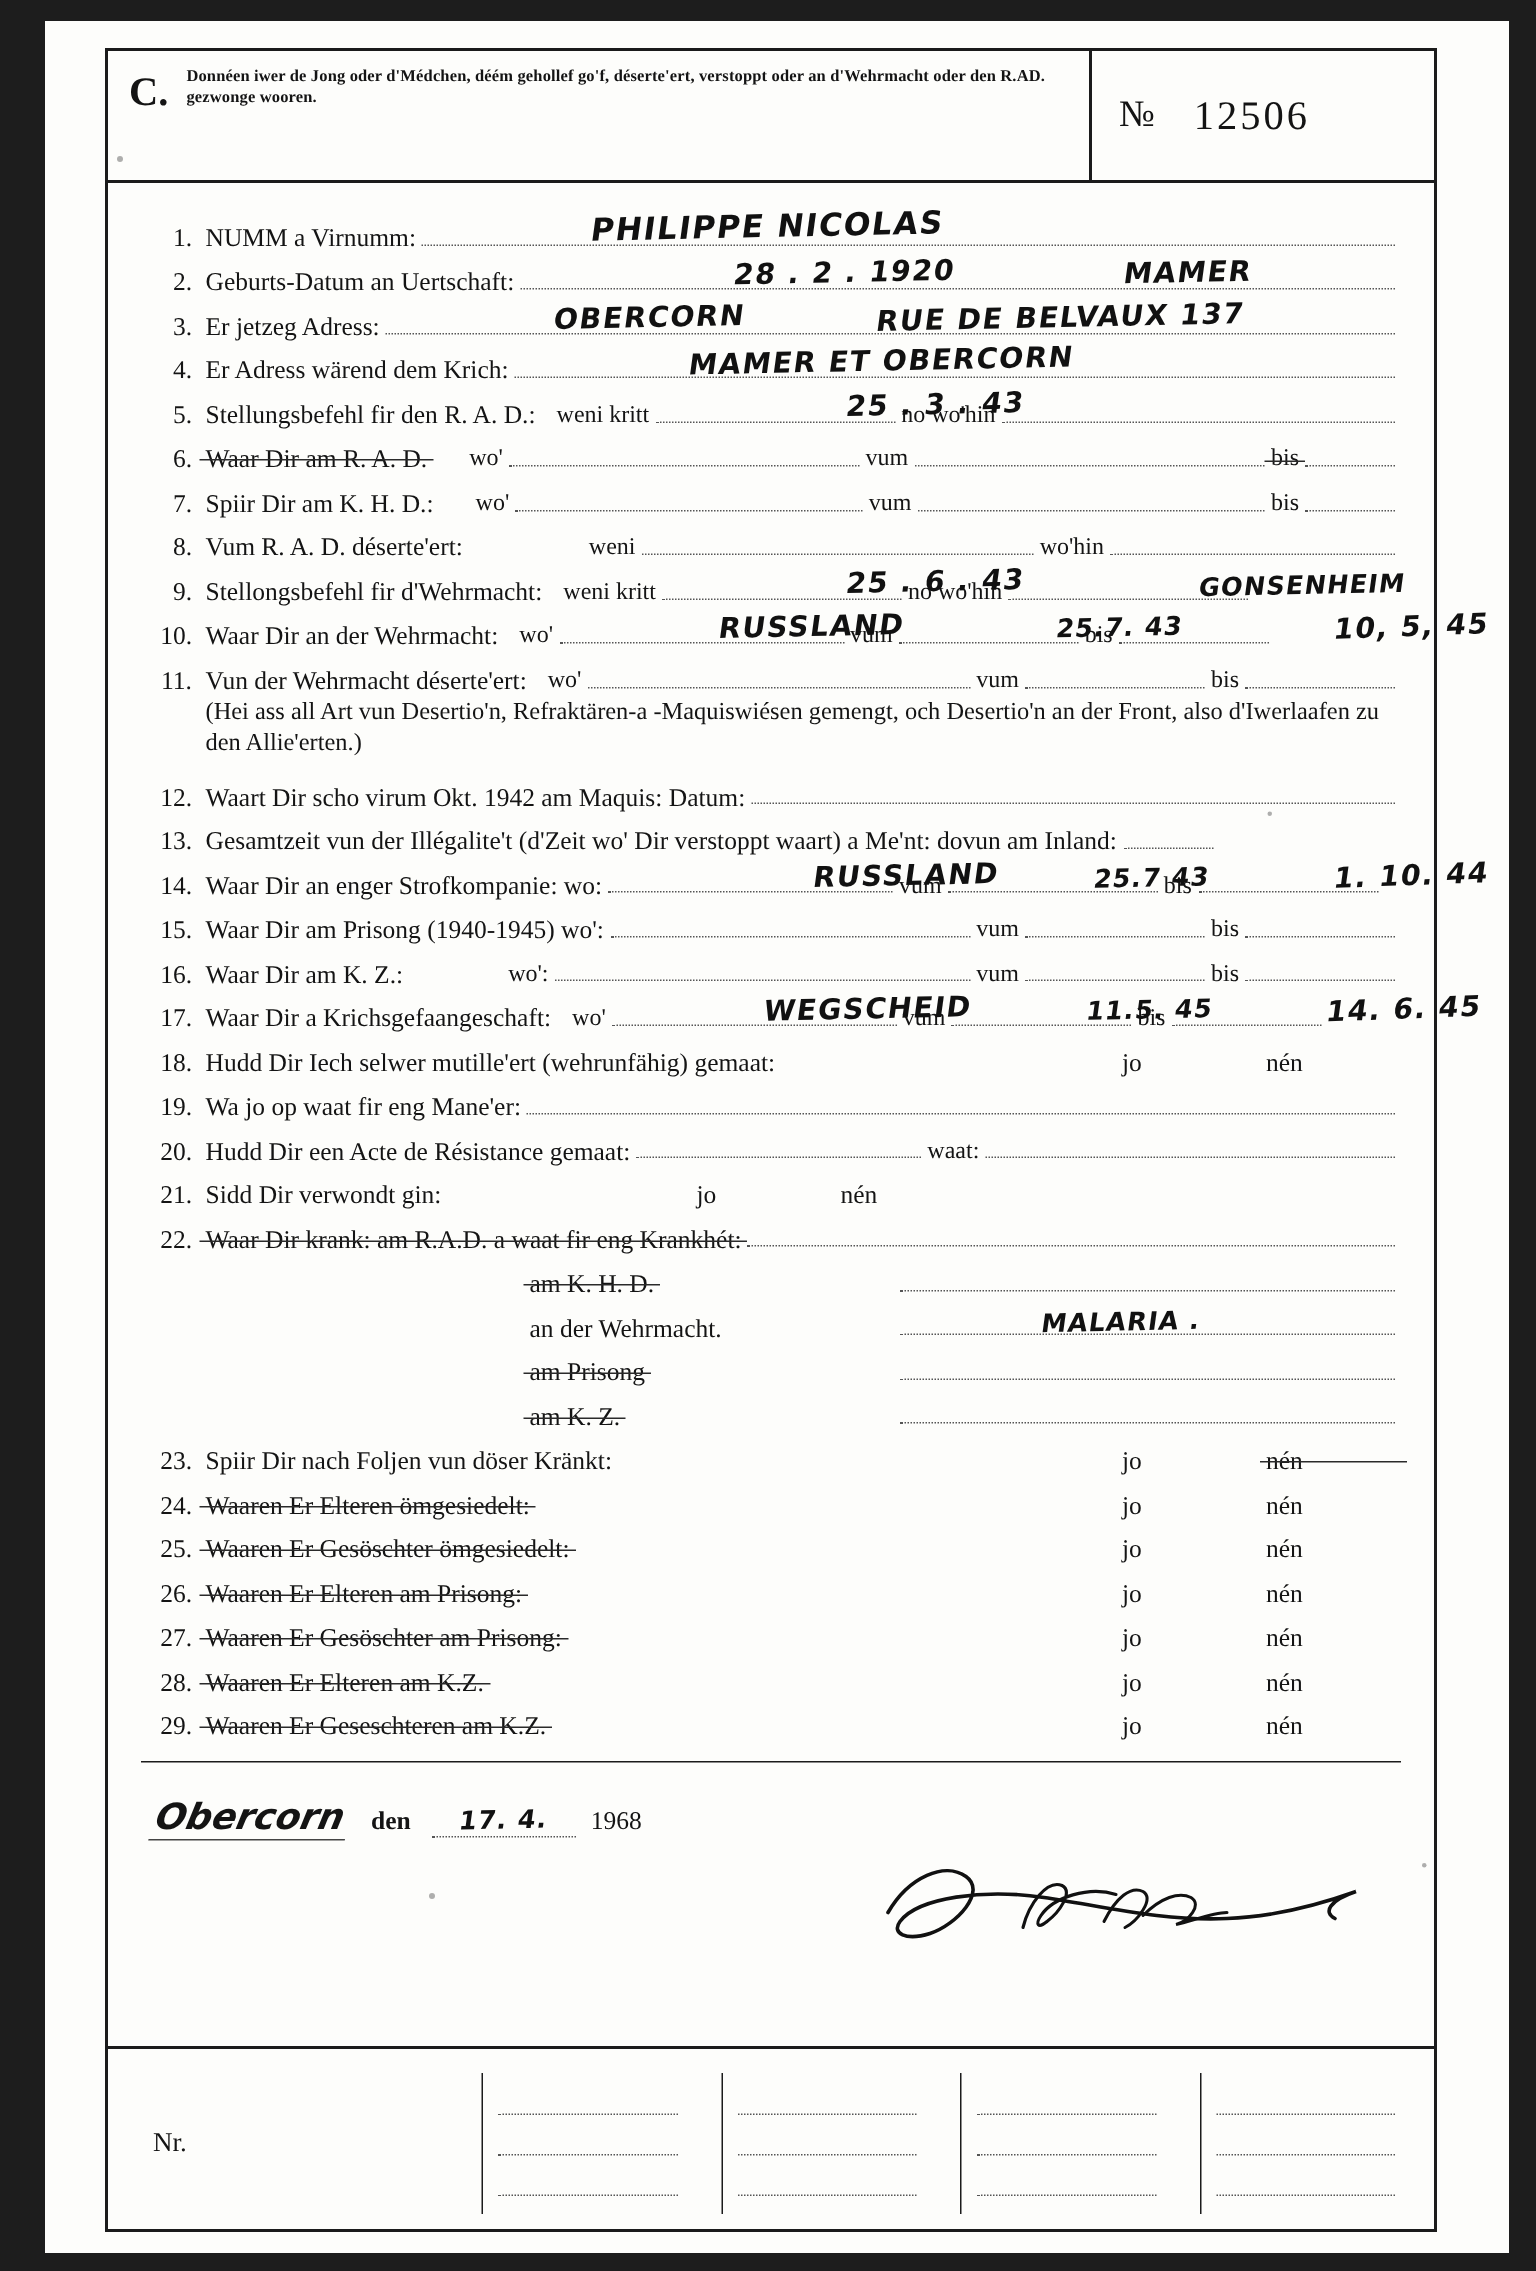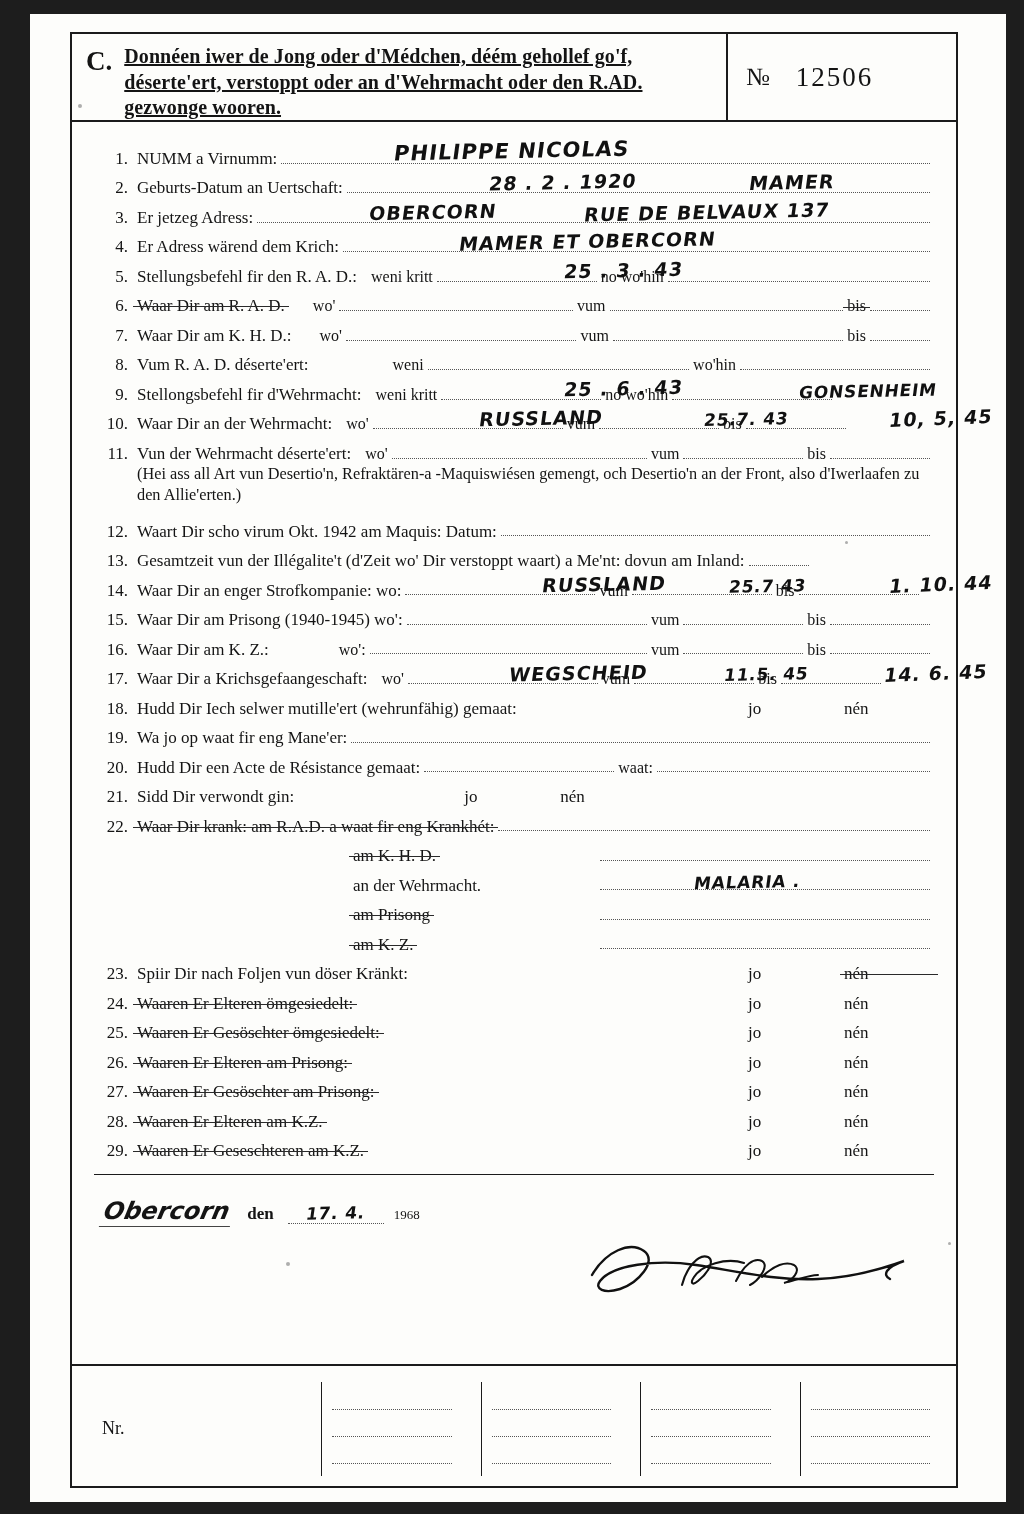--- a/index.html
+++ b/index.html
@@ -56,26 +56,25 @@
   .hdr-letter {
     font-size: 27px;
     font-weight: bold;
     font-family: "Liberation Serif", serif;
     margin-right: 12px;
     line-height: 1;
     padding-top: 4px;
     letter-spacing: 0px;
   }
   .hdr-text {
-    font-size: 20px;
+    font-size: 11px;
     font-weight: bold;
     line-height: 1.28;
     max-width: 620px;
     letter-spacing: 0.1px;
-    text-decoration: underline;
   }
   .hdr-right {
     flex: 0 0 210px;
     border-left: 2px solid #1b1b1b;
     display: flex;
     align-items: center;
     justify-content: flex-start;
     padding-left: 18px;
     gap: 26px;
   }
@@ -201,21 +200,21 @@
     border-bottom: 1.3px solid #444;
     padding: 0 4px 1px 2px;
   }
   .den { font-size: 17px; margin: 0 10px; font-weight: bold; }
   .datefill {
     display: inline-block;
     min-width: 96px;
     border-bottom: 1px dotted #555;
     text-align: center;
   }
-  .year { font-size: 13px; margin-left: 6px; }
+  .year { font-size: 17px; margin-left: 6px; }
   .signature {
     position: absolute;
     right: 40px;
     top: 34px;
     width: 330px;
     height: 80px;
   }
 
   .footer {
     position: absolute;
@@ -327,21 +326,21 @@
         <span class="lbl small">wo'</span>
         <span class="dots"></span>
         <span class="lbl small">vum</span>
         <span class="dots"></span>
         <span class="lbl small strike">bis</span>
         <span class="dots w60"></span>
       </div>
 
       <div class="row">
         <span class="num">7.</span>
-        <span class="lbl">Waar Dir am K. H. D.:</span>
+        <span class="lbl">Spiir Dir am K. H. D.:</span>
         <span class="gap"></span>
           <span class="gap"></span>
         <span class="lbl small">wo'</span>
         <span class="dots"></span>
         <span class="lbl small">vum</span>
         <span class="dots"></span>
         <span class="lbl small">bis</span>
         <span class="dots w60"></span>
       </div>
 

